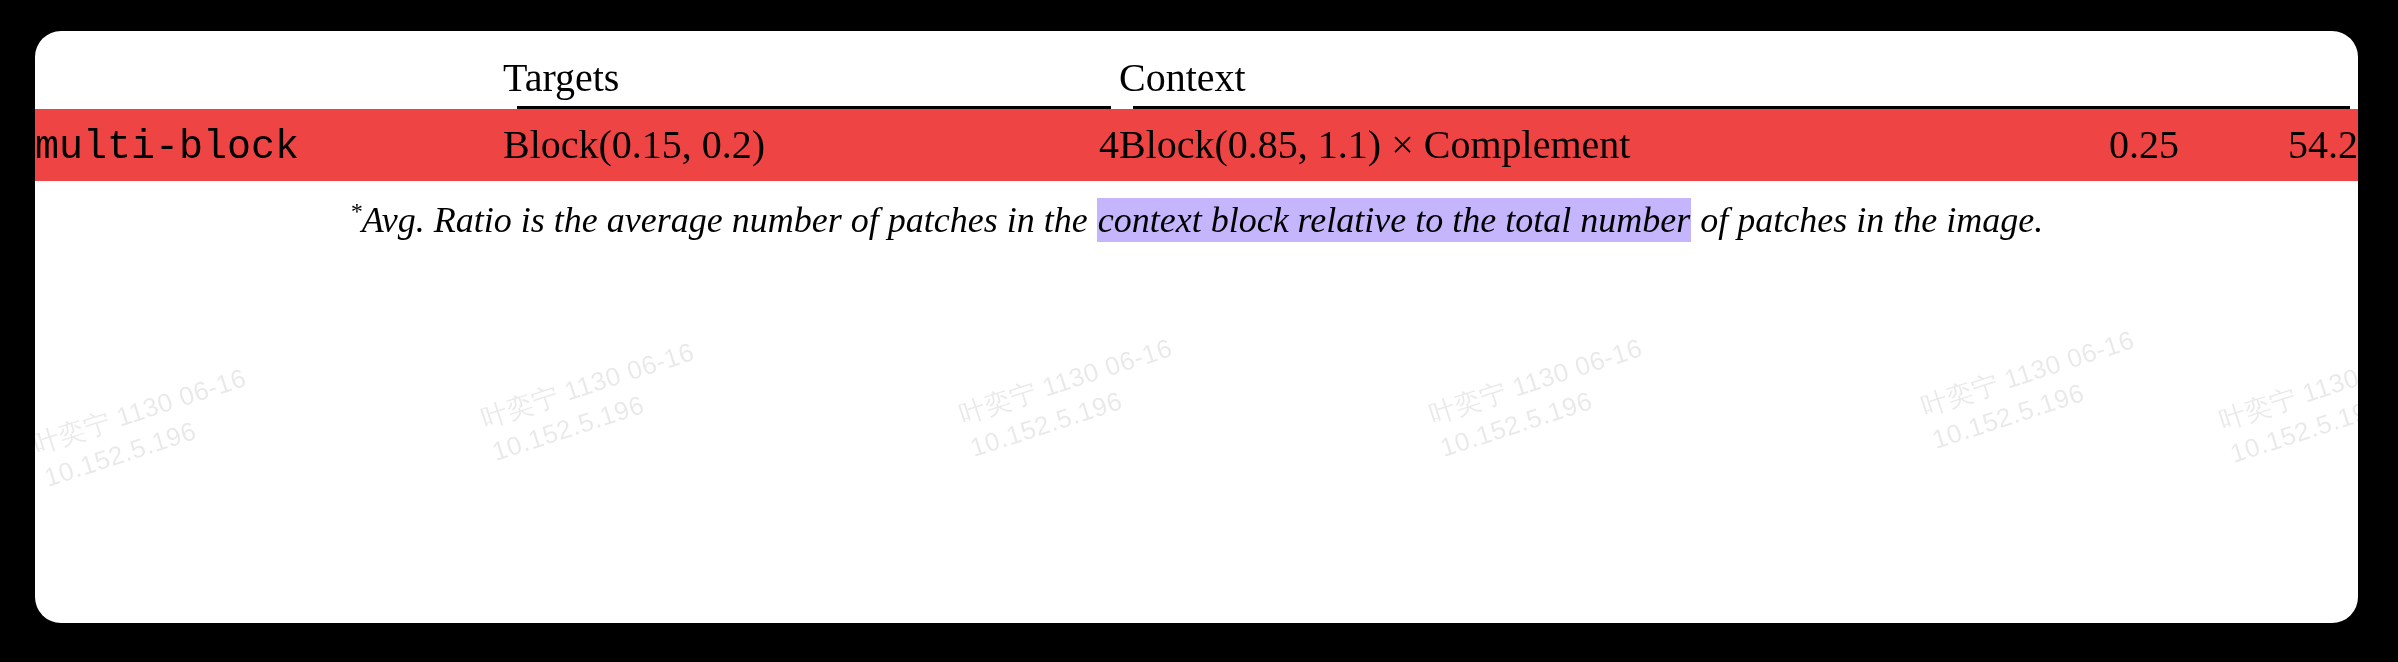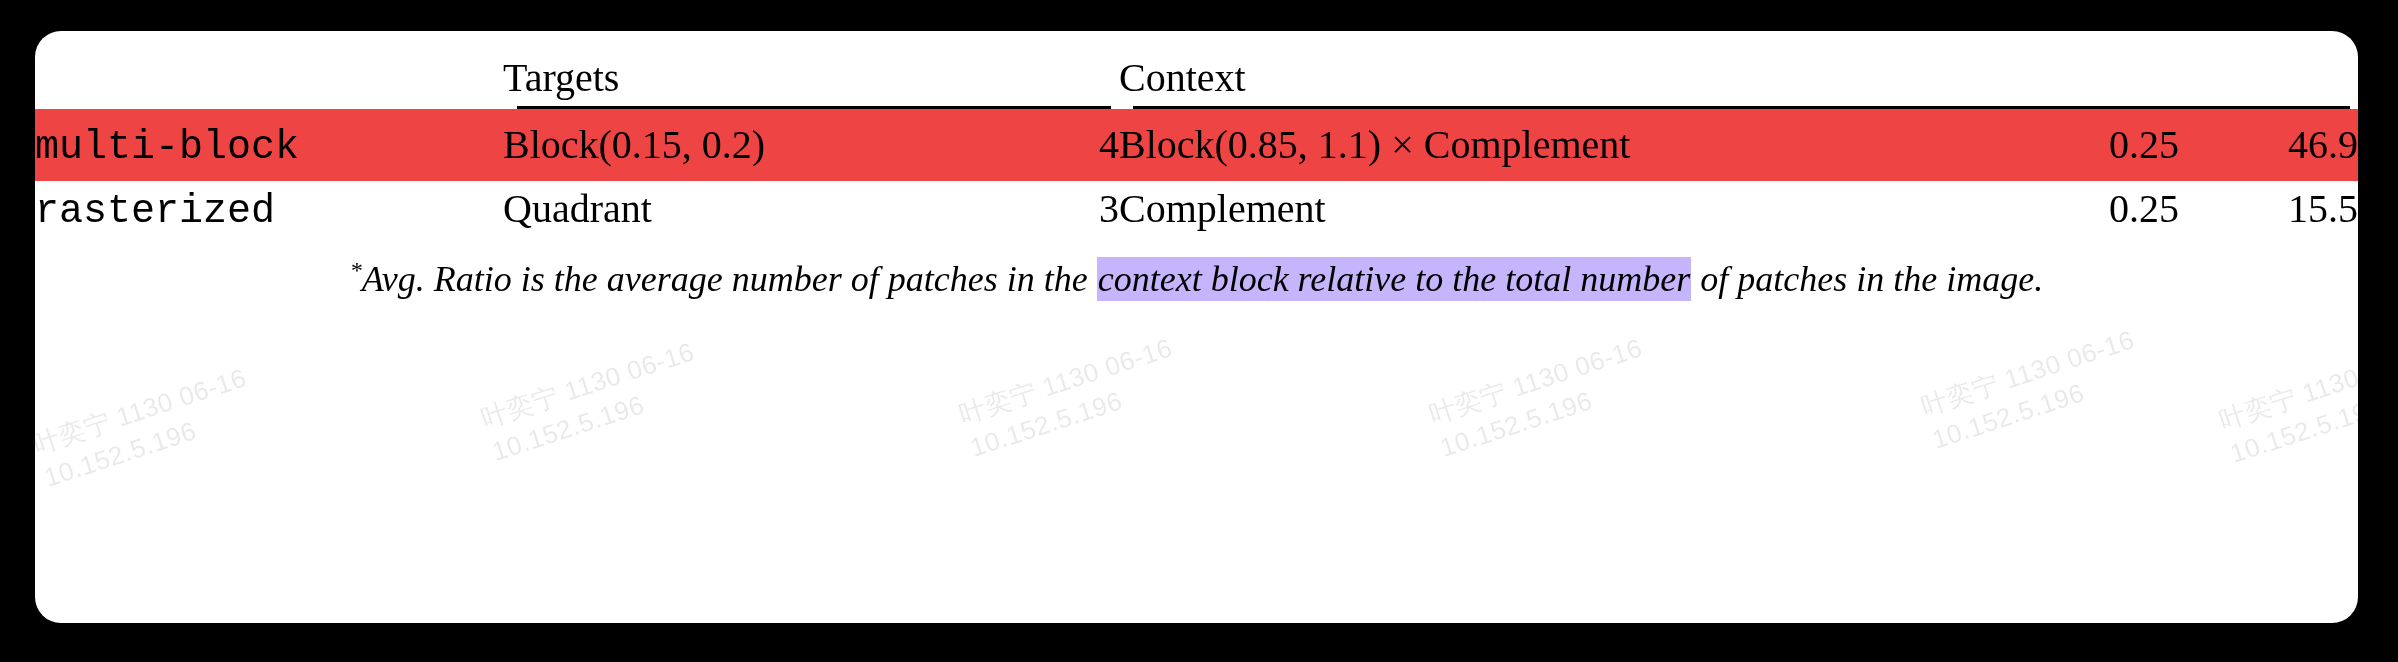--- a/index.html
+++ b/index.html
@@ -184,31 +184,23 @@
       <td class="grp-label rule-ctx" colspan="3">Context</td>
     </tr>
 
 
     <tr class="data-row first-data hl">
       <td class="cell-left mono">multi-block</td>
       <td class="cell-left">Block(0.15, 0.2)</td>
       <td class="cell-right">4</td>
       <td class="cell-left">Block(0.85, 1.1) × Complement</td>
       <td class="cell-right">0.25</td>
-      <td class="cell-right bold-val">46.9</td>
+      <td class="cell-right bold-val">54.2</td>
     </tr>
 
-    <tr class="data-row">
-      <td class="cell-left mono">rasterized</td>
-      <td class="cell-left">Quadrant</td>
-      <td class="cell-right">3</td>
-      <td class="cell-left">Complement</td>
-      <td class="cell-right">0.25</td>
-      <td class="cell-right">15.5</td>
-    </tr>
 
 
 
     <tr class="note-row">
       <td colspan="6">
         <span class="note"><span class="star">*</span><span>Avg. Ratio is the average number of patches in the </span><span class="hl-orange">context block relative to the total number</span><span> of patches in the image.</span></span>
       </td>
     </tr>
   </tbody>
     </table>

